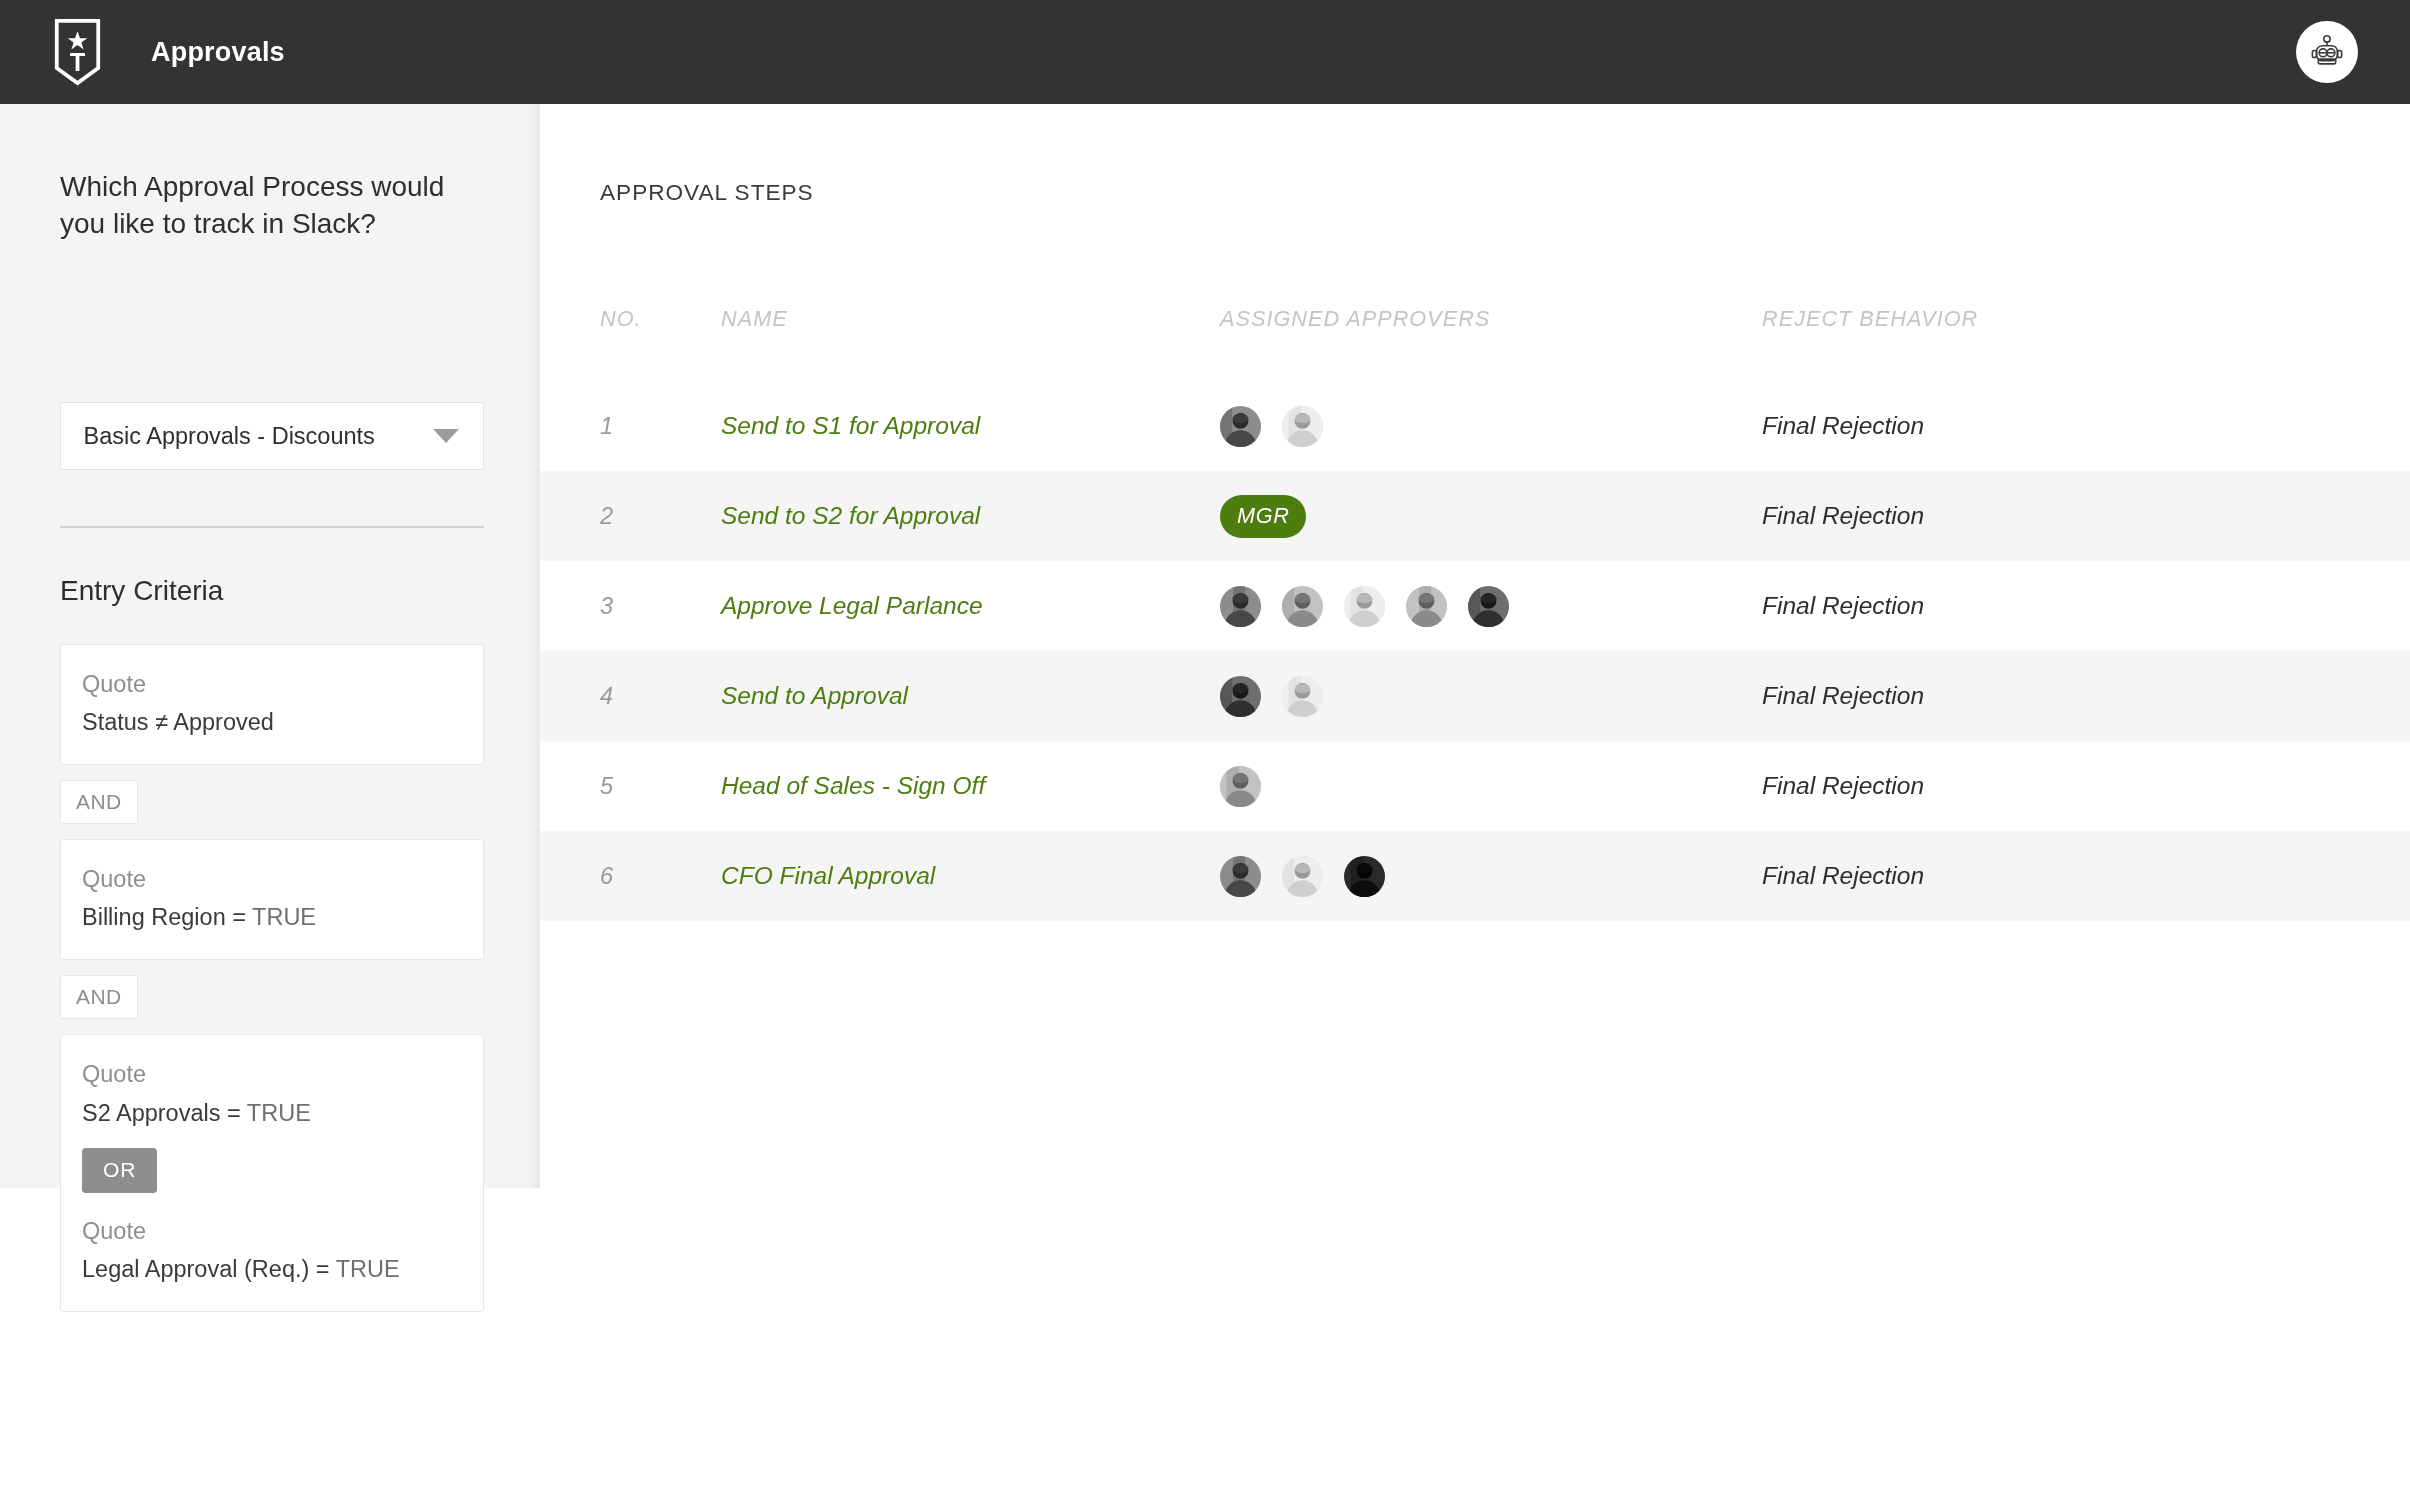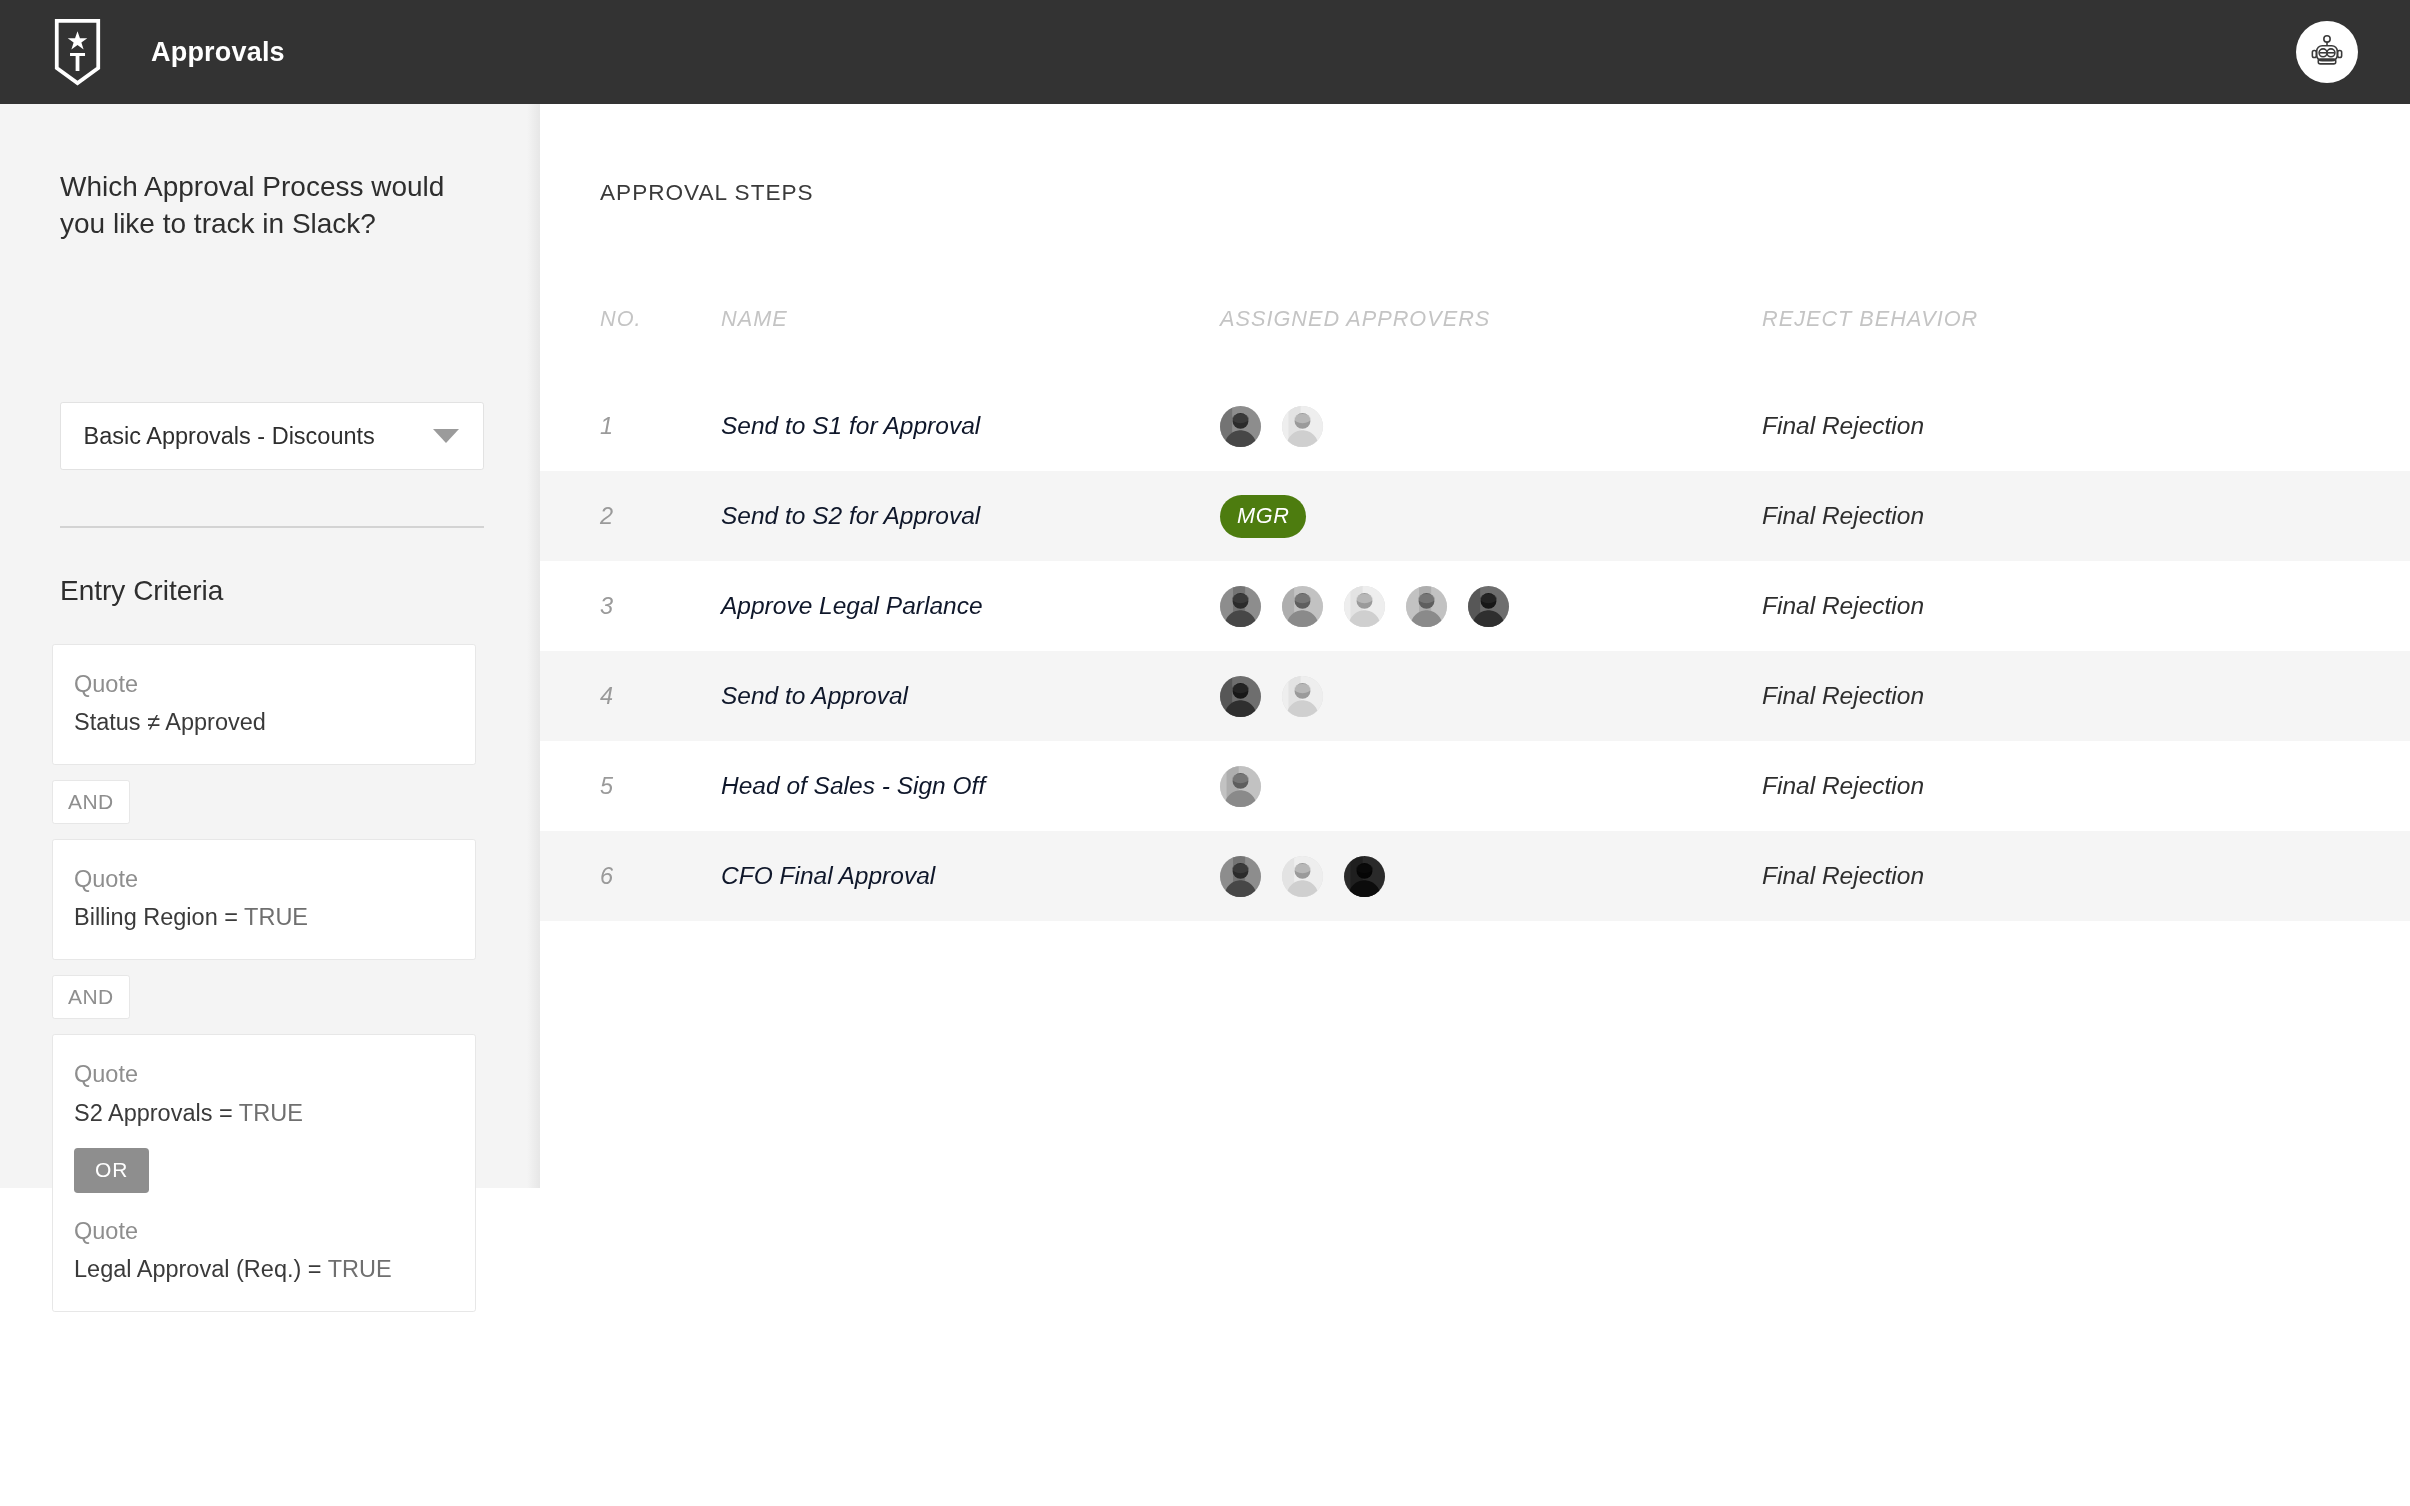--- a/index.html
+++ b/index.html
@@ -101,21 +101,21 @@
   }
   .sb-section-title {
     position: absolute;
     left: 60px; top: 471px;
     font-size: 28px;
     color: #2e2e2e;
   }
 
   .criteria-wrap {
     position: absolute;
-    left: 52px; top: 540px;
+    left: 60px; top: 540px;
     width: 424px;
   }
   .criteria-card {
     background: #ffffff;
     border: 0.9px solid #e7e7e7;
     border-radius: 2.8px;
     padding: 26px 21px 28px 21px;
   }
   .criteria-obj {
     font-size: 23.5px;
@@ -199,21 +199,21 @@
   .trow.alt { background: #f5f5f5; }
   .cell-no {
     width: 181px;
     padding-left: 60px;
     font-size: 23.5px;
     color: #9a9a9a;
   }
   .cell-name {
     width: 499px;
     font-size: 24.5px;
-    color: #0f172a;
+    color: #4d7c0f;
   }
   .cell-appr {
     width: 542px;
     display: flex;
     align-items: center;
     gap: 21px;
   }
   .cell-rej {
     width: 648px;
     font-size: 24.5px;

